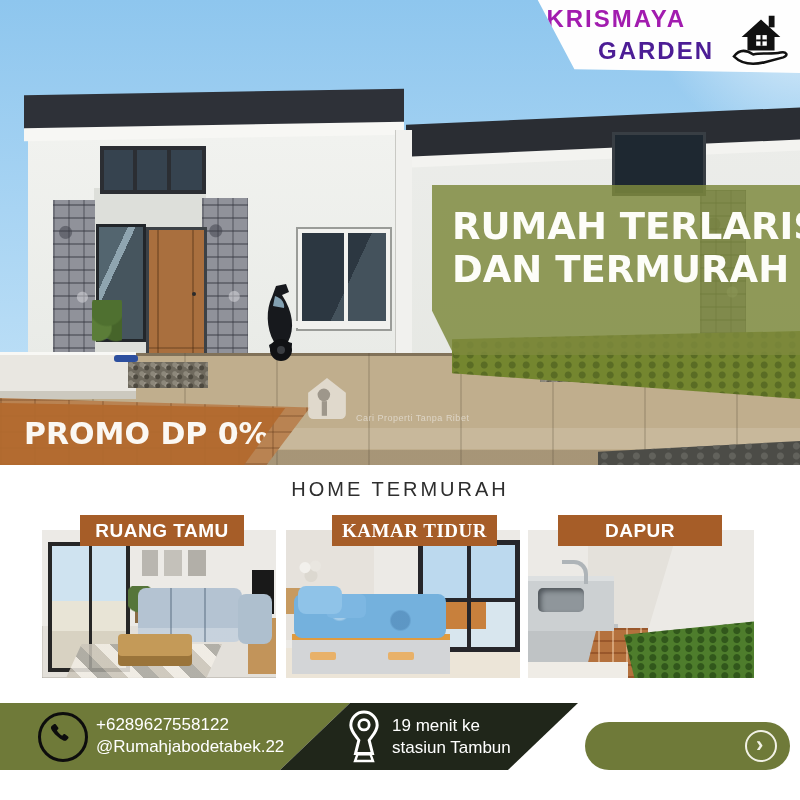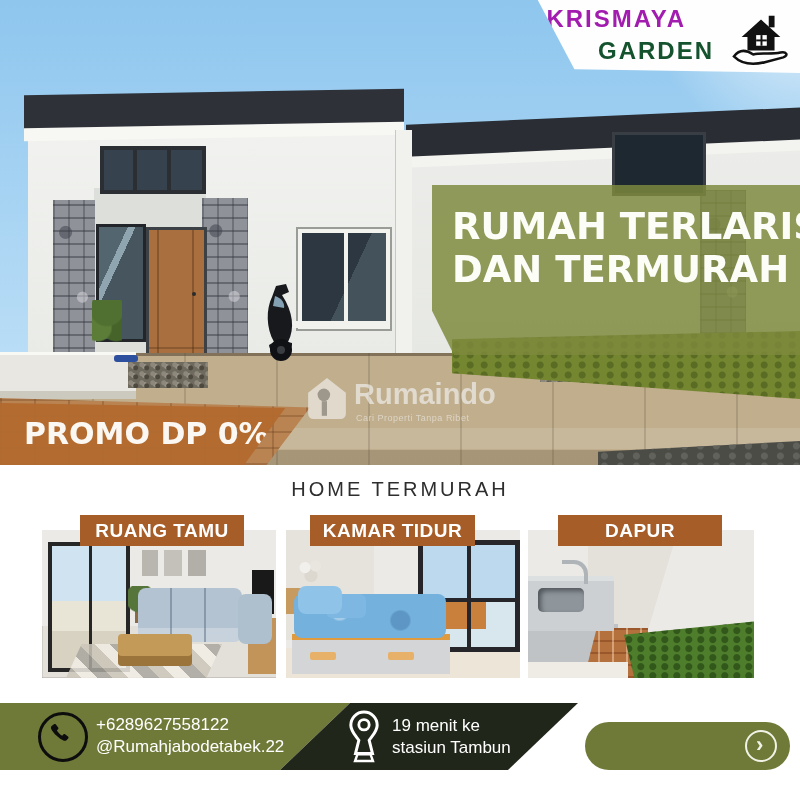--- a/index.html
+++ b/index.html
@@ -73,21 +73,21 @@
       clip-path:polygon(0 0,100% 14%,86% 100%,0 100%);}
   .curb{left:598px;top:441px;width:202px;height:24px;background:#4c4c47;
       clip-path:polygon(0 45%,100% 0,100% 100%,0 100%);
       background-image:radial-gradient(circle at 40% 50%,#62625c 0 3px,transparent 4px);background-size:16px 10px;}
   .moto{left:246px;top:282px;width:58px;height:82px;}
 
   
   .brand-band{left:518px;top:0;width:282px;height:76px;background:#fefefe;
       clip-path:polygon(7% 0,100% 0,100% 96%,20% 91%);}
   .brand-l1{position:absolute;top:5px;right:114px;font-size:24px;font-weight:700;letter-spacing:2px;color:#a21caf;}
-  .brand-l2{position:absolute;top:37px;right:86px;font-size:24px;font-weight:700;letter-spacing:2px;color:#14532d;}
+  .brand-l2{position:absolute;top:37px;right:86px;font-size:24px;font-weight:700;letter-spacing:2px;color:#4c1d95;}
   .brand-icon{position:absolute;right:6px;top:8px;}
 
   
   .overlay{left:432px;top:185px;width:368px;height:170px;background:rgba(125,137,61,.84);
       clip-path:polygon(0 0,100% 0,100% 100%,22px 100%,0 74%);}
   .ov-h1{position:absolute;left:20px;top:20px;font-family:"DejaVu Sans","Liberation Sans",sans-serif;
       font-size:37px;line-height:43px;font-weight:800;color:#fdfdf8;white-space:nowrap;}
   .ov-h2{position:absolute;left:32px;top:122px;font-size:21px;letter-spacing:1.5px;color:#f4f5e8;white-space:nowrap;}
 
   
@@ -101,21 +101,21 @@
   .wm-name{position:absolute;left:48px;top:2px;font-size:29px;font-weight:700;}
   .wm-tag{position:absolute;left:50px;top:37px;font-size:9px;letter-spacing:.5px;opacity:.85;}
 
   
   .feat-head{left:0;top:478px;width:800px;text-align:center;font-size:20px;font-weight:500;
       letter-spacing:3px;color:#2e2e2e;}
   .card{top:530px;width:234px;height:148px;overflow:hidden;background:#eceae6;}
   .card1{left:42px;} .card2{left:286px;} .card3{left:528px;width:226px;}
   .card-label{top:515px;height:31px;background:#a65d28;color:#fff;
       font-size:19px;font-weight:700;letter-spacing:.5px;text-align:center;line-height:31px;}
-  .label1{left:80px;width:164px;} .label2{left:310px;width:165px;} .label3{left:558px;width:164px;}
+  .label1{left:80px;width:164px;} .label2{left:332px;width:165px;font-family:Liberation Serif, serif;} .label3{left:558px;width:164px;}
 
   
   .c1-floor{left:0;top:96px;width:234px;height:52px;background:#e3e0da;
       background-image:linear-gradient(0deg,rgba(150,145,135,.35) 0 1px,transparent 1px 18px),
                        linear-gradient(90deg,rgba(150,145,135,.25) 0 1px,transparent 1px 40px);}
   .c1-door{left:6px;top:12px;width:74px;height:122px;border:4px solid #262626;
       background:linear-gradient(180deg,#cfe3f0 0 45%,#e8e4d6 45% 70%,#d8d2c2 70% 100%);}
   .c1-door i{position:absolute;left:50%;top:0;bottom:0;width:3px;background:#262626;}
   .c1-frames{left:100px;top:20px;width:64px;height:26px;background:
       linear-gradient(90deg,#b9b6b0 0 16px,transparent 16px 22px,#c4c1ba 22px 40px,transparent 40px 46px,#b2afa8 46px 64px);}
@@ -265,21 +265,20 @@
     <div class="abs promo">
       <span>PROMO DP 0%</span>
     </div>
 
     <div class="abs watermark">
       <svg viewBox="0 0 40 42" width="42" height="44">
         <path d="M20 2 L38 16 V36 a5 5 0 0 1 -5 5 H7 a5 5 0 0 1 -5 -5 V16 Z" fill="#f4f4f4"></path>
         <circle cx="17" cy="18" r="6" fill="#8a8a8a"></circle>
         <path d="M15 24 h5 v14 h-5 z" fill="#8a8a8a"></path>
       </svg>
-      <div class="wm-name">Rumaindo</div>
       <div class="wm-tag">Cari Properti Tanpa Ribet</div>
     </div>
   </div>
 
   <div class="abs feat-head">HOME TERMURAH</div>
 
   <div class="abs card card1">
     <div class="abs c1-floor"></div>
     <div class="abs c1-door">
         <i></i>

